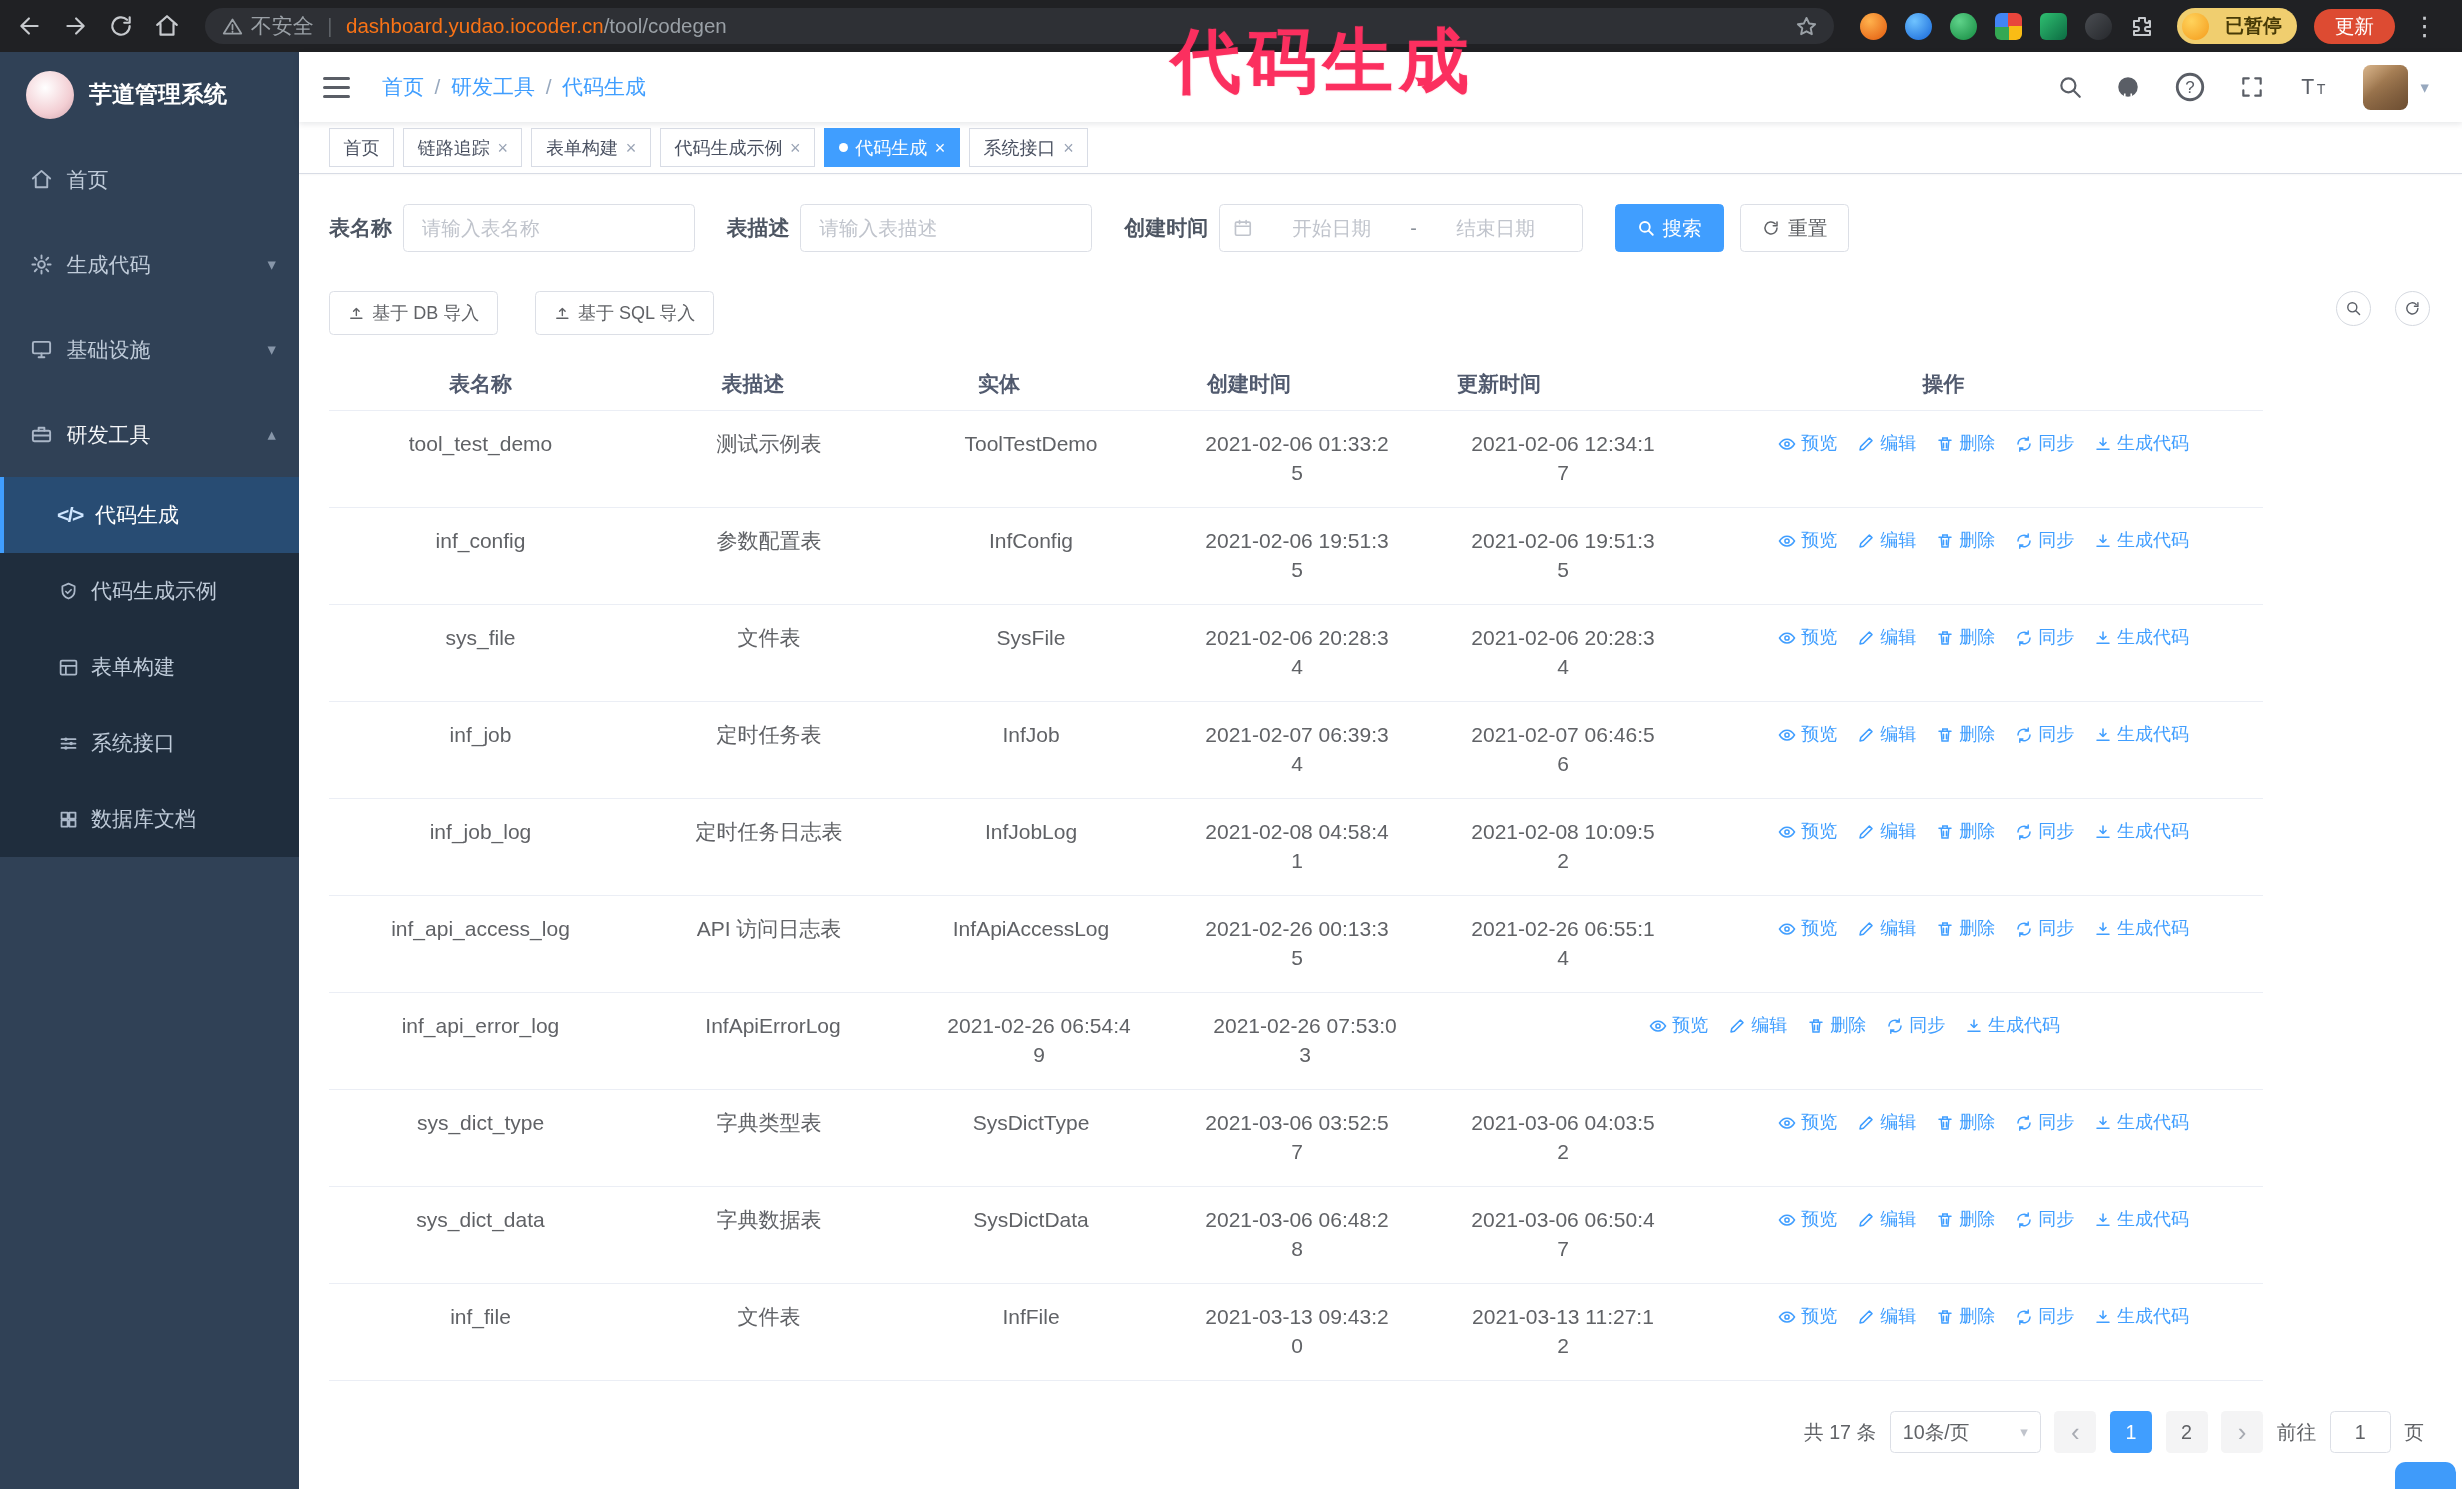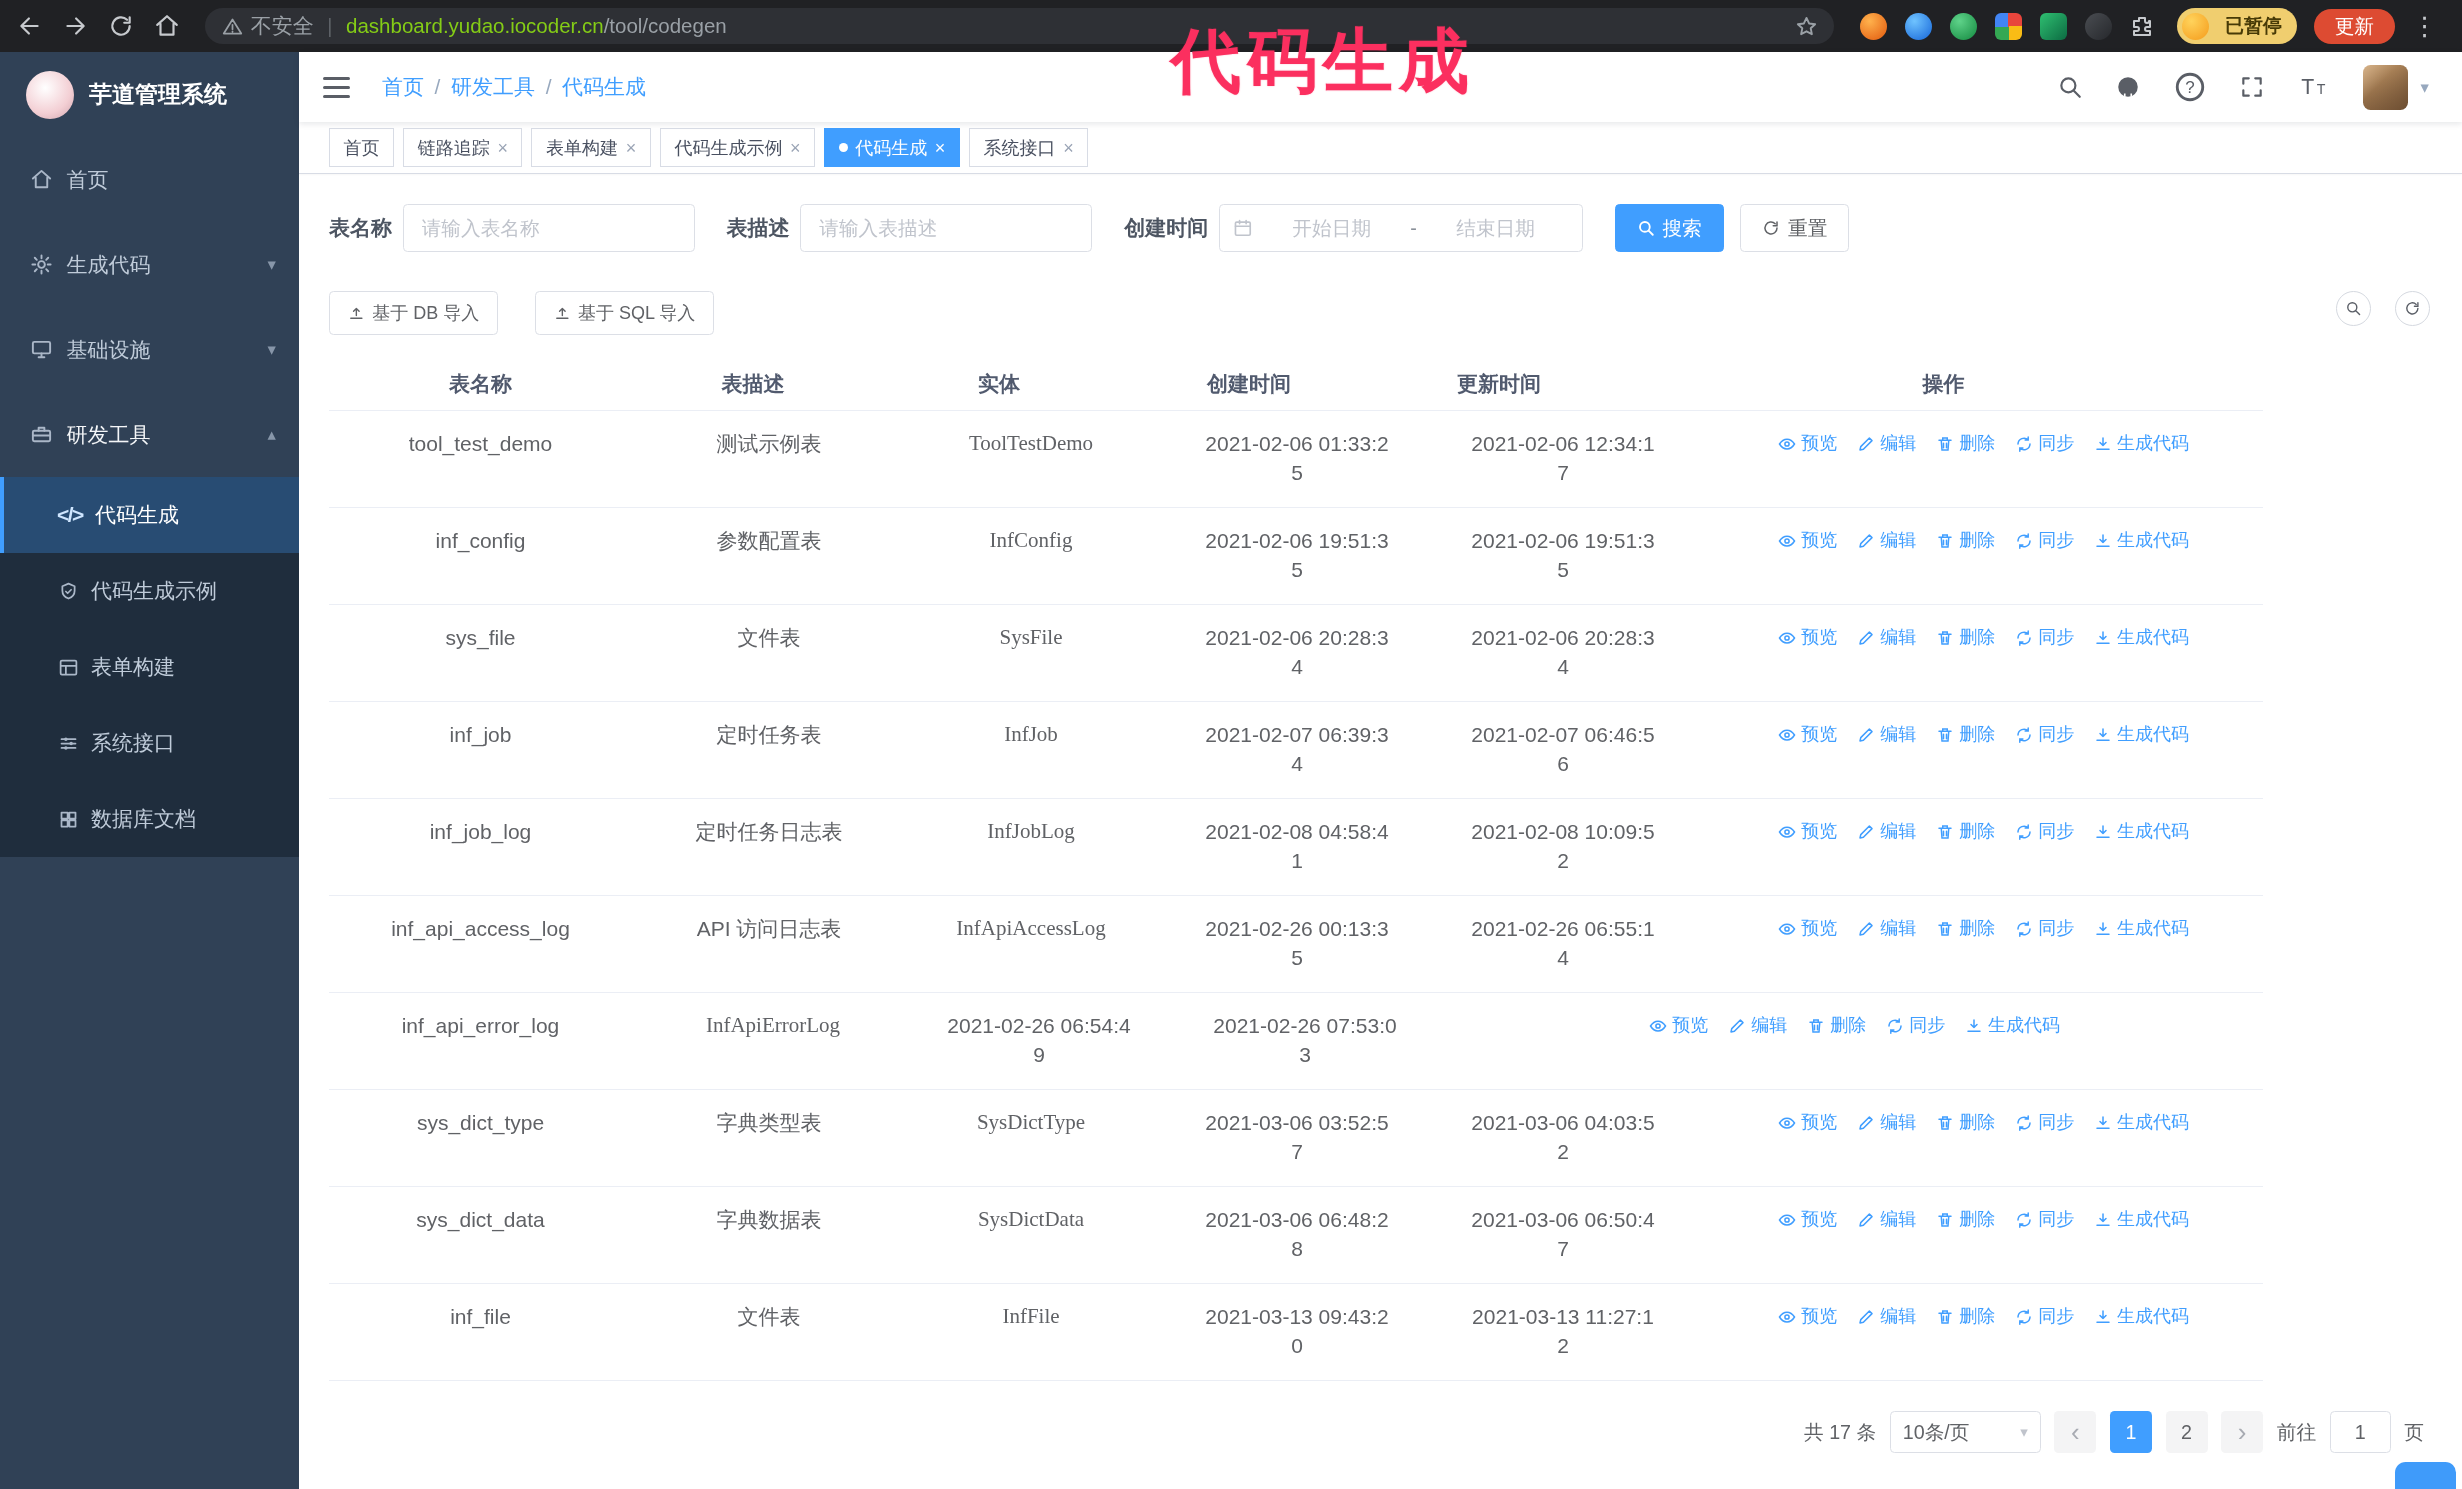--- a/index.html
+++ b/index.html
@@ -10,21 +10,21 @@
   }
   .ic { width: 1em; height: 1em; display: block; }
 
   
   .browser-bar { height: 52px; background: #202124; display: flex; align-items: center; padding: 0 16.7px; }
   .bnav { color: #c6c9cd; font-size: 26px; margin-right: 19.7px; display: flex; align-items: center; }
   .omnibox { width: 1629px; height: 36px; background: #2e3035; border-radius: 18px; display: flex; align-items: center; padding: 0 16.7px; margin-left: 6px; }
   .sec-warn { color: #9aa0a6; font-size: 21px; display: flex; align-items: center; gap: 7.6px; }
   .omni-sep { color: #5f6368; margin: 0 13.6px; font-size: 19.7px; }
   .url { font-size: 20.5px; white-space: nowrap; }
-  .url .domain { color: #84cc16; }
+  .url .domain { color: #f97316; }
   .url .path { color: #9aa0a6; }
   .star { margin-left: auto; color: #9aa0a6; font-size: 23px; }
   .ext-row { display: flex; align-items: center; gap: 18px; margin-left: 26px; }
   .ext { width: 27px; height: 27px; border-radius: 50%; }
   .ext.sq { border-radius: 6px; }
   .profile-pill { margin-left: 23px; height: 36px; border-radius: 18px; background: #f0ce6f; display: flex; align-items: center; gap: 16px; padding: 0 15px 0 4.5px; }
   .profile-pill .emoji { width: 27px; height: 27px; border-radius: 50%; background: radial-gradient(circle at 35% 30%, #ffd35c, #f59b1b); }
   .profile-pill .txt { font-size: 19px; font-weight: 700; color: #473a06; }
   .update-btn { margin-left: 16.7px; height: 35px; border-radius: 17.4px; background: #dd4b32; border: none; color: #fff; font-size: 19.7px; padding: 0 21px; font-family: inherit; }
   .kebab { margin-left: 16.7px; color: #c6c9cd; font-size: 26px; }
@@ -90,21 +90,21 @@
   .circle-btn { width: 35px; height: 35px; border-radius: 50%; border: 0.8px solid #d5d9e0; background: #fff; color: #5a5e66; display: flex; align-items: center; justify-content: center; font-size: 16.7px; cursor: pointer; }
 
   
   .table { margin-top: 23px; width: 1934px; }
   .thead { display: flex; align-items: center; height: 53px; border-bottom: 0.8px solid #ebeef5; font-size: 21px; font-weight: 700; color: #515a6e; }
   .tr { display: flex; align-items: flex-start; min-height: 97px; border-bottom: 0.8px solid #ebeef5; gap: 16px; }
   .td, .th { text-align: center; }
   .td { font-size: 21px; color: #606266; line-height: 29px; padding: 18px 0; }
   .col-name { width: 303px; }
   .col-desc { width: 242px; }
-  .col-entity { width: 250px; font-family: Liberation Serif, serif; }
+  .col-entity { width: 250px; }
   .col-date { width: 250px; padding-left: 30px; padding-right: 30px; word-break: break-all; }
   .th.col-date { padding: 0 30px; }
   .col-actions { flex: 1; display: flex; align-items: center; justify-content: center; gap: 19.7px; }
   .op { color: #409eff; font-size: 18px; display: inline-flex; align-items: center; gap: 5.3px; cursor: pointer; text-decoration: none; white-space: nowrap; }
   .op .ic { font-size: 18px; }
 
   
   .pagination { margin-top: 30px; display: flex; justify-content: flex-end; align-items: center; gap: 13.6px; padding-right: 38px; font-size: 19.7px; color: #606266; }
   .pg-select { width: 151px; height: 42px; border: 0.8px solid #dcdfe6; border-radius: 4.5px; display: flex; align-items: center; justify-content: space-between; padding: 0 12px; color: #606266; cursor: pointer; background: #fff; }
   .pg-select .caret2 { color: #c0c4cc; font-size: 15px; }

